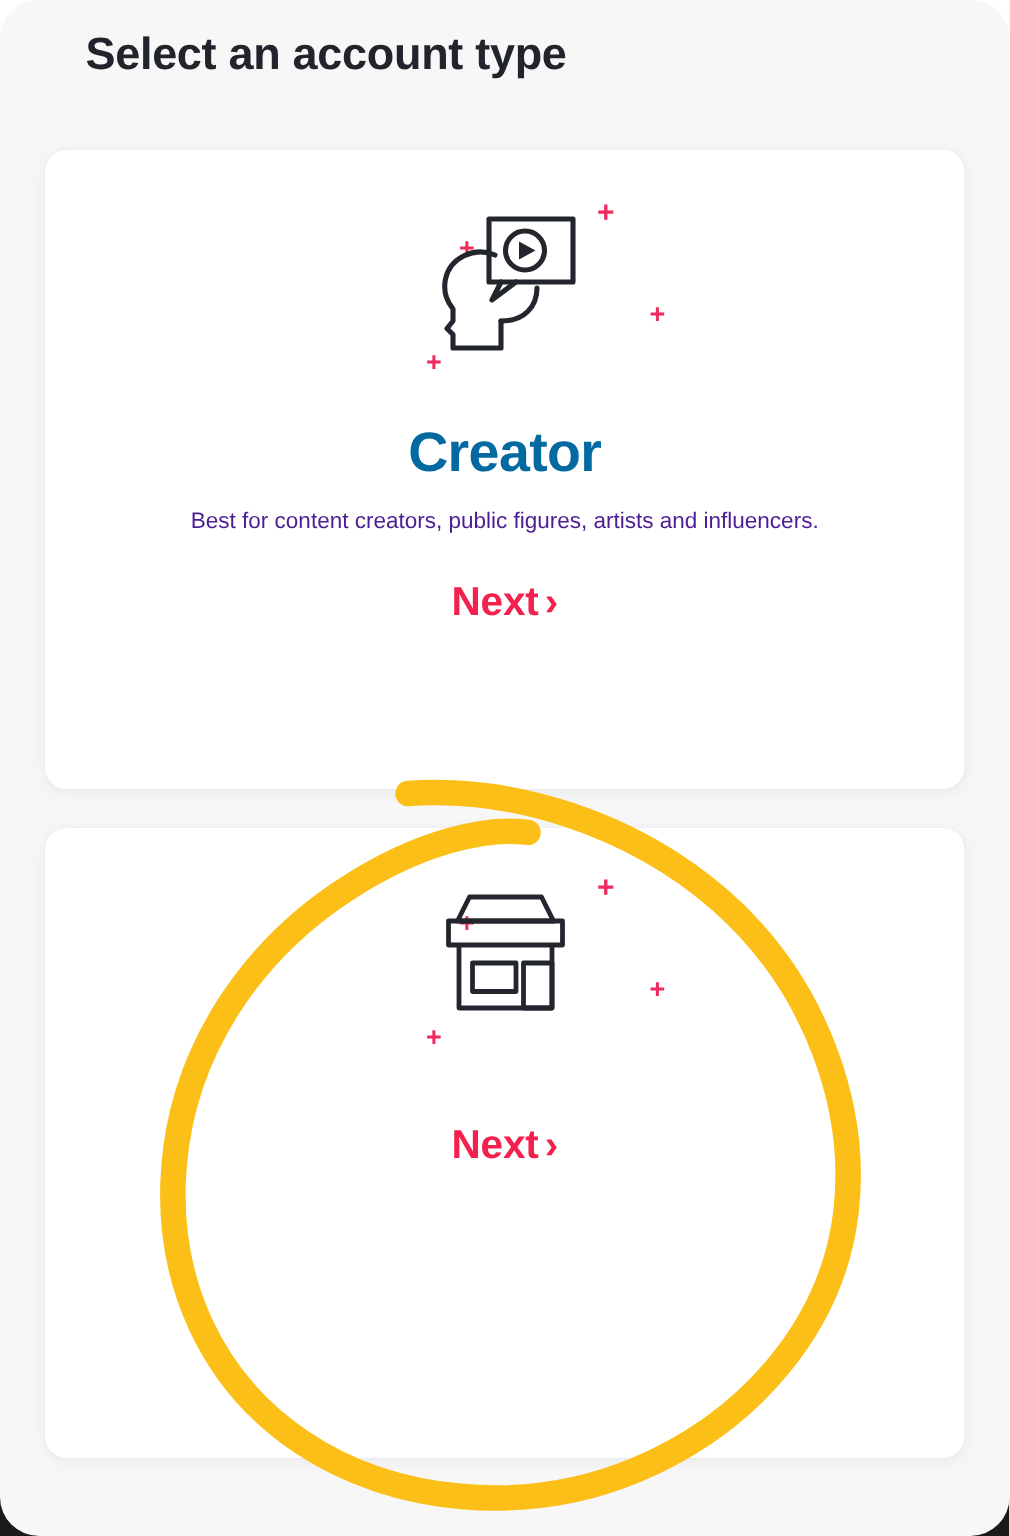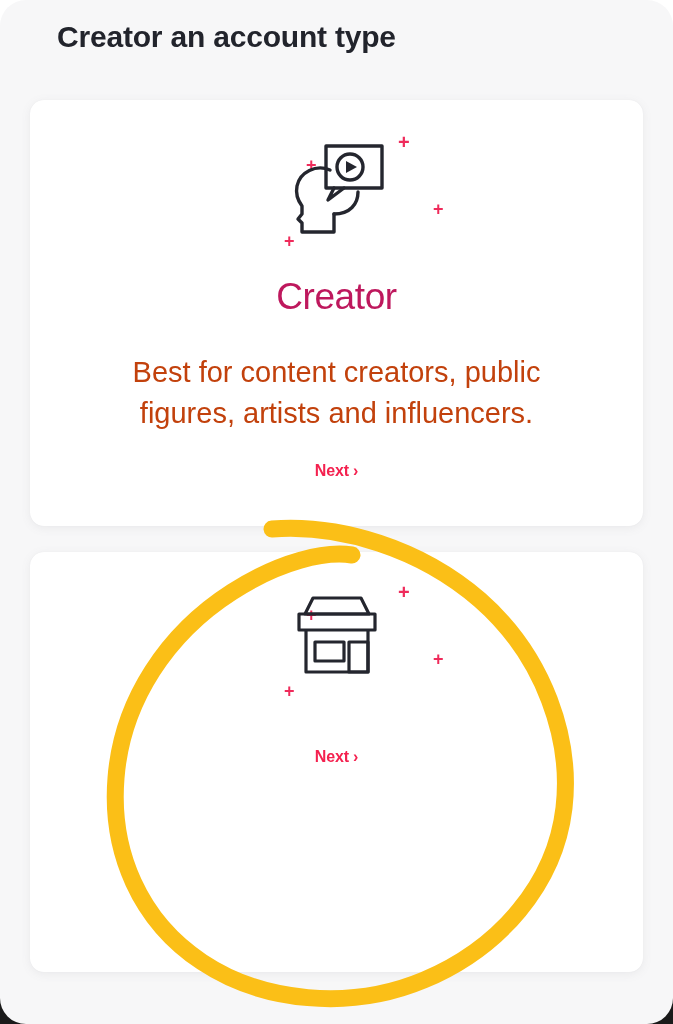--- a/index.html
+++ b/index.html
@@ -65,43 +65,43 @@
     position: absolute;
     color: #ef2b5b;
     font-weight: bold;
     line-height: 1;
     user-select: none;
   }
 
   .card-title {
     text-align: center;
     font-size: 37px;
-    font-weight: normal;
-    color: #be185d;
+    font-weight: bold;
+    color: #0369a1;
     letter-spacing: -0.4px;
-    margin: 0;
+    margin: 5px;
     padding-top: 8px;
   }
 
   .card-desc {
     text-align: center;
-    font-size: 29px;
+    font-size: 15px;
     line-height: 1.42;
-    color: #c2410c;
-    margin: 34px auto 0 auto;
+    color: #4c1d95;
+    margin: 14px auto 0 auto;
     max-width: 500px;
     padding: 0 20px;
     box-sizing: border-box;
   }
 
   .next-btn {
     display: block;
     margin: 26px auto 0 auto;
     text-align: right;
-    font-size: 16px;
+    font-size: 27px;
     font-weight: bold;
     color: #f4214f;
     background: none;
     border: none;
     cursor: pointer;
     font-family: "Liberation Sans", sans-serif;
     letter-spacing: -0.1px;
     padding: 2px 8px;
   }
   .next-btn .chev {
@@ -124,21 +124,21 @@
     inset: 0;
     z-index: 60;
     pointer-events: none;
   }
 </style>
 </head>
 <body>
 
 <div class="screen">
 
-  <div class="page-title">Creator an account type</div>
+  <div class="page-title">Select an account type</div>
 
   <div class="card card-creator">
 
     <div class="icon-area">
 
       <span class="plus" style="left:368px; top:32px; font-size:20px;">+</span>
       <span class="plus" style="left:276px; top:56px; font-size:18px;">+</span>
       <span class="plus" style="left:403px; top:100px; font-size:18px;">+</span>
       <span class="plus" style="left:254px; top:132px; font-size:18px;">+</span>
 

